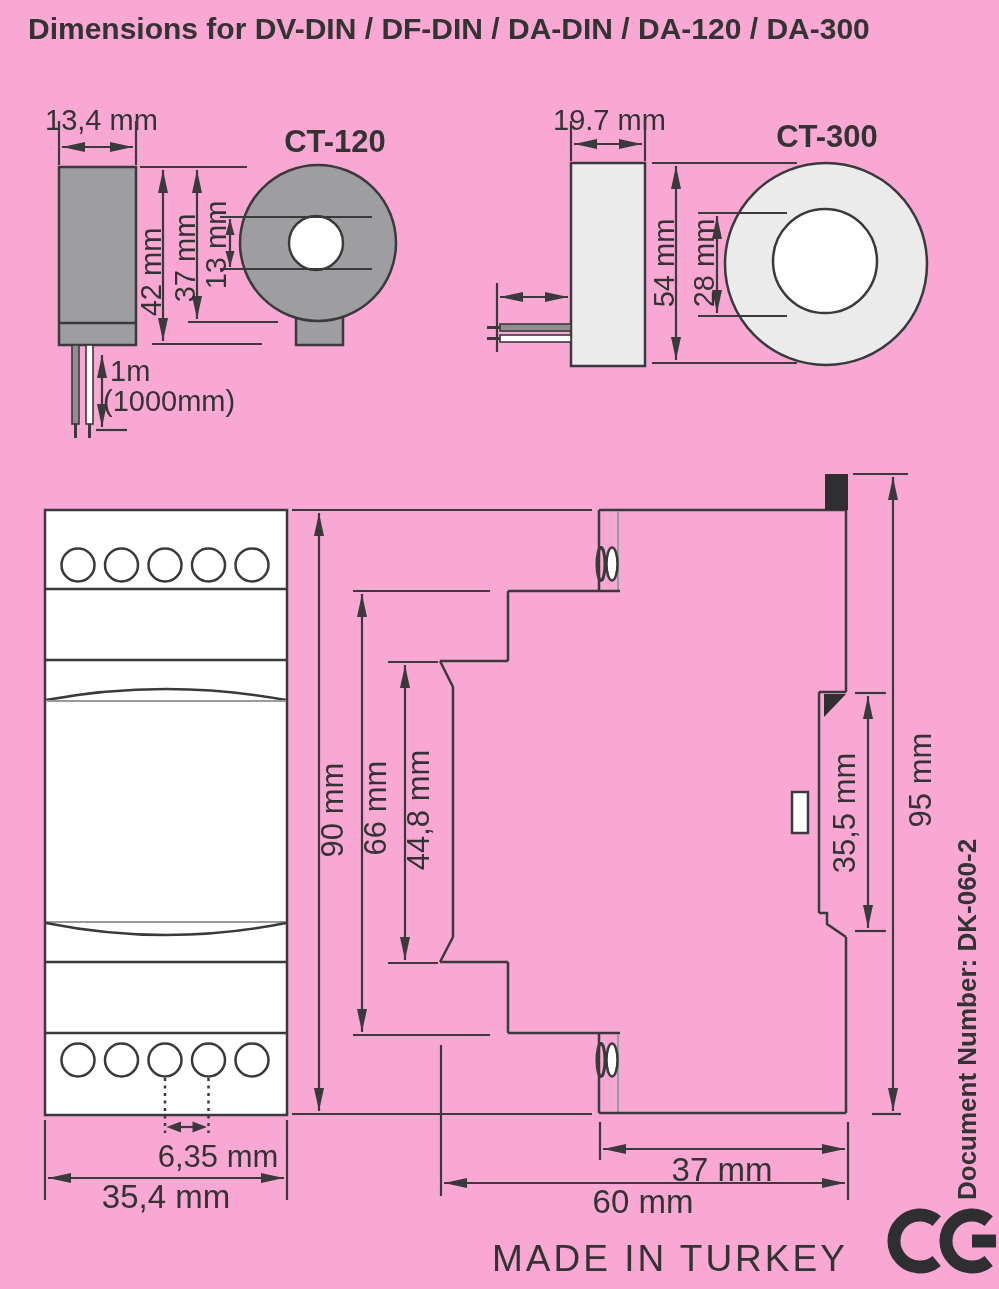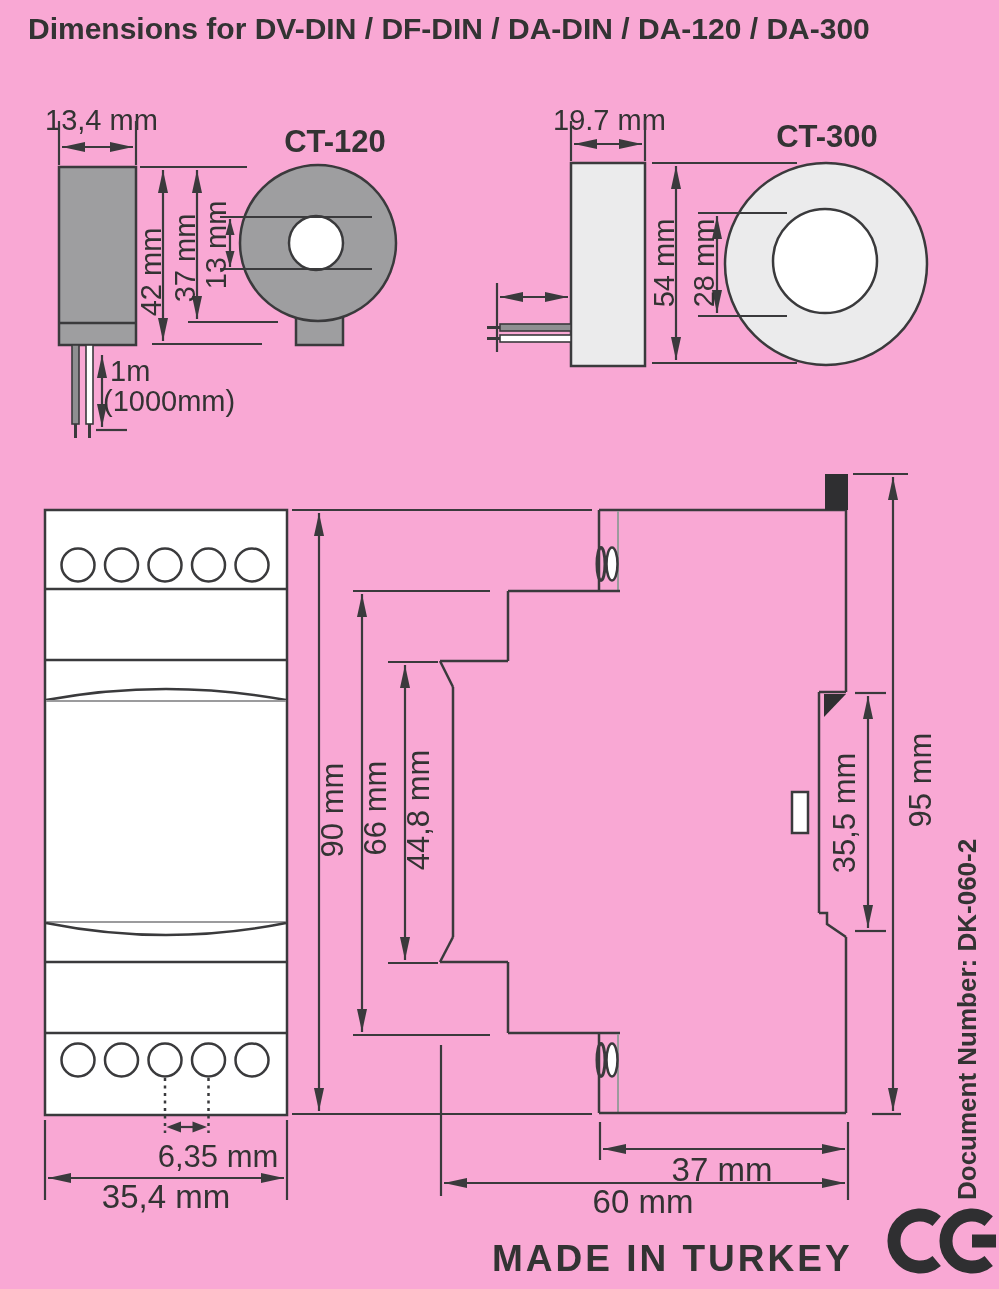--- a/index.html
+++ b/index.html
@@ -1,20 +1,20 @@
 <!DOCTYPE html>
 <html><head>
 <meta charset="utf-8">
 <style>
   html,body{margin:0;padding:0;background:#ffffff;}
   .stage{position:relative;width:999px;height:1289px;background:#f9a8d4;overflow:hidden;
          font-family:"Liberation Sans",sans-serif;}
   .page-title{position:absolute;left:28px;top:12px;font-size:30px;font-weight:bold;
               color:#333;letter-spacing:0px;white-space:nowrap;}
-  .made-in{position:absolute;left:492px;top:1238px;font-size:37px;font-weight:bold;
+  .made-in{position:absolute;left:492px;top:1238px;font-size:37px;font-weight:normal;
            color:#333;letter-spacing:3px;white-space:nowrap;}
   .doc-num{position:absolute;left:952px;top:1200px;font-size:26px;font-weight:bold;
            color:#333;white-space:nowrap;transform:rotate(-90deg);transform-origin:0 0;}
   svg text{fill:#333;font-family:"Liberation Sans",sans-serif;}
   .t29{font-size:29px;}
   .t31{font-size:31px;}
   .t33{font-size:33px;}
   .tb31{font-size:31px;font-weight:bold;}
   .ln{stroke:#3a3a3c;stroke-width:2.5;fill:none;}
   .ln2{stroke:#3a3a3c;stroke-width:2.2;fill:none;}

